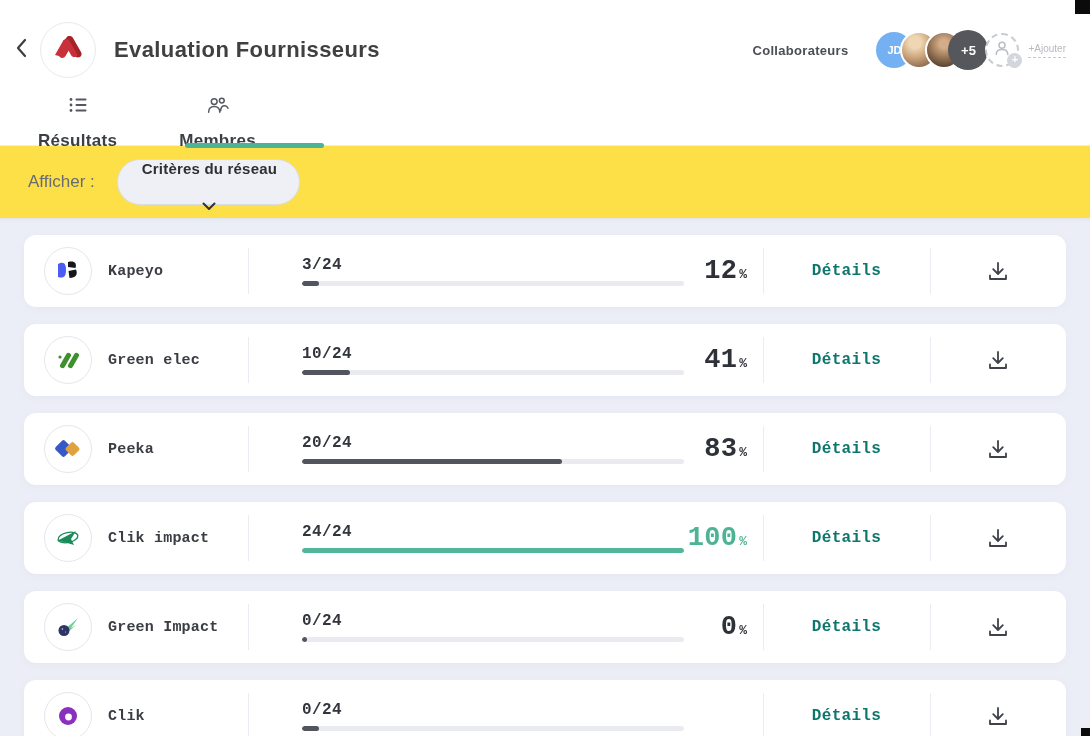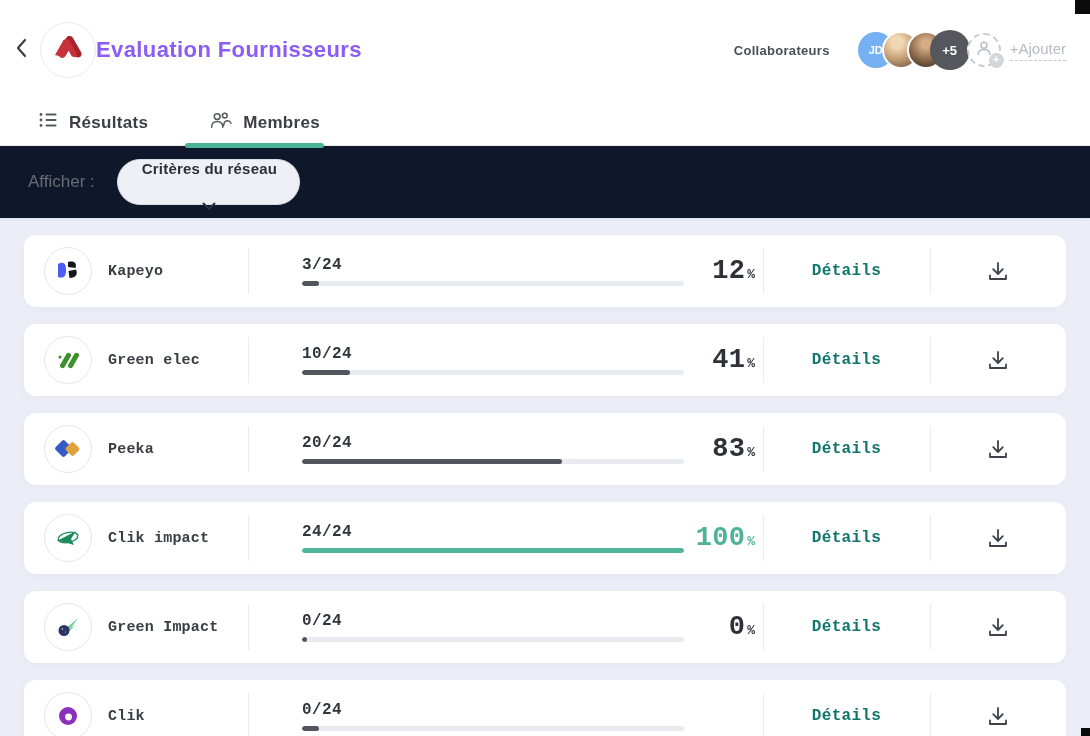--- a/index.html
+++ b/index.html
@@ -10,40 +10,40 @@
     position:relative;
     overflow:hidden;
     color:#2b2d34;
   }
   
   .header { background:#fff; }
   .title-row { height:100px; display:flex; align-items:center; padding:0 24px 0 8px; }
   .back-btn { width:26px; height:26px; display:flex; align-items:center; justify-content:center; cursor:pointer; }
   .logo-ring { width:56px; height:56px; border-radius:50%; border:1px solid #e7e9ee; background:#fff;
     display:flex; align-items:center; justify-content:center; margin-left:6px; }
-  .app-title { font-size:22px; font-weight:bold; color:#8b5cf6; letter-spacing:.4px; }
+  .app-title { font-size:22px; font-weight:bold; color:#404040; margin-left:18px; letter-spacing:.4px; }
   .collab-label { margin-left:auto; font-size:13px; font-weight:bold; color:#4b4e55; letter-spacing:.3px; }
   .avatar-stack { display:flex; align-items:center; margin-left:28px; }
   .avatar { border-radius:50%; display:flex; align-items:center; justify-content:center; flex:none; }
   .av-jd { width:36px; height:36px; background:#74b0f2; color:#fff; font-size:11px; font-weight:bold; z-index:1; }
   .av-photo { width:38px; height:38px; border:2px solid #fff; z-index:2; margin-left:-12px; }
   .av-photo.p1 { background:radial-gradient(circle at 38% 28%, #efd7b4 18%, #caa37b 48%, #7e6248 85%); }
   .av-photo.p2 { background:radial-gradient(circle at 50% 32%, #d4ac87 15%, #9a центр 0, #8a6a4d 55%, #473526 90%); z-index:3; margin-left:-13px; }
   .av-more { width:40px; height:40px; background:#55575c; color:#fff; font-size:13px; font-weight:bold; z-index:4; margin-left:-15px; }
   .av-add { width:34px; height:34px; border:2px dashed #c9ccd3; background:#fff; position:relative; margin-left:-3px; z-index:5; cursor:pointer; }
   .plus-badge { position:absolute; right:-5px; bottom:-3px; width:15px; height:15px; border-radius:50%;
     background:#d3d6dc; color:#fff; font-size:11px; line-height:13px; text-align:center; font-weight:bold; }
-  .add-label { font-size:15px; color:#b6bac2; margin-left:9px; border-bottom:1px dashed #c6c9d1; padding-bottom:3px; cursor:pointer; }
+  .add-label { font-size:10px; color:#b6bac2; margin-left:9px; border-bottom:1px dashed #c6c9d1; padding-bottom:3px; cursor:pointer; }
   
   .tabs { display:flex; align-items:center; height:46px; padding-left:38px; position:relative; border-bottom:1px solid #ecedf2; }
   .tab { display:flex; align-items:center; gap:11px; font-size:17px; font-weight:bold; color:#3c3f45;
-    margin-right:62px; cursor:pointer; letter-spacing:.3px; }
+    margin-right:62px; cursor:pointer; letter-spacing:.3px;flex-direction:column; }
   .tab-underline { position:absolute; left:185px; bottom:-3px; width:139px; height:5px; border-radius:4px; background:#4cb394; }
   
-  .filter-bar { background:#0f172a; height:73px; display:flex; align-items:center; padding-left:28px;
+  .filter-bar { background:#fde047; height:73px; display:flex; align-items:center; padding-left:28px;
     border-bottom:1px solid #e3e5ec; box-shadow:0 2px 3px rgba(90,100,140,.05); }
   .filter-label { font-size:17px; color:#686c74; }
   .dropdown { margin-left:22px; background:#eff0f5; border:1px solid #d9dce3; border-radius:26px; height:46px;
     padding:0 22px 0 24px; display:flex; align-items:center; gap:20px; cursor:pointer;flex-direction:column; }
   .dropdown-value { font-size:15px; font-weight:bold; color:#2c2f36; letter-spacing:.2px; }
   
   .list { padding:16px 24px 0; }
   .row-card { background:#fff; border-radius:12px; height:72px; margin-bottom:17px; display:flex;
     box-shadow:0 2px 8px rgba(80,90,130,.05); }
   .col { position:relative; display:flex; align-items:center;font-family:Liberation Mono, monospace; }
@@ -51,21 +51,21 @@
   .col-identity { width:224px; padding-left:20px; gap:16px; }
   .logo-badge { width:48px; height:48px; border-radius:50%; border:1px solid #e4e7ee; background:#fff;
     display:flex; align-items:center; justify-content:center; flex:none; }
   .supplier-name { font-size:15px; font-weight:bold; color:#3a3d43; letter-spacing:.2px; }
   .col-progress { width:515px; padding-left:54px; }
   .bar-block { width:382px; display:flex; flex-direction:column; gap:7px; }
   .fraction { font-size:16px; font-weight:bold; color:#33353c; letter-spacing:.4px; }
   .track { height:5px; background:#e9ebf0; border-radius:3px; overflow:hidden; }
   .fill { height:100%; border-radius:3px; background:#53555e; }
   .row-card.complete .fill { background:#52b79a; }
-  .pct { margin-left:auto; margin-right:8px; display:flex; align-items:baseline; }
+  .pct { margin-left:auto; margin-right:16px; display:flex; align-items:baseline; }
   .pct-num { font-size:27px; font-weight:bold; color:#2f3138; letter-spacing:.3px; }
   .pct-unit { font-size:13px; font-weight:bold; color:#2f3138; margin-left:2px; }
   .row-card.complete .pct-num, .row-card.complete .pct-unit { color:#4cb394; }
   .col-details { width:167px; justify-content:center; }
   .details-link { color:#0f766e; font-weight:bold; font-size:16px; cursor:pointer; letter-spacing:.3px; }
   .col-dl { width:136px; justify-content:center; }
   .dl-btn { cursor:pointer; display:flex; }
   
   .artifact { position:absolute; background:#0b0b0b; }
   .artifact.tr { right:0; top:0; width:15px; height:14px; }

